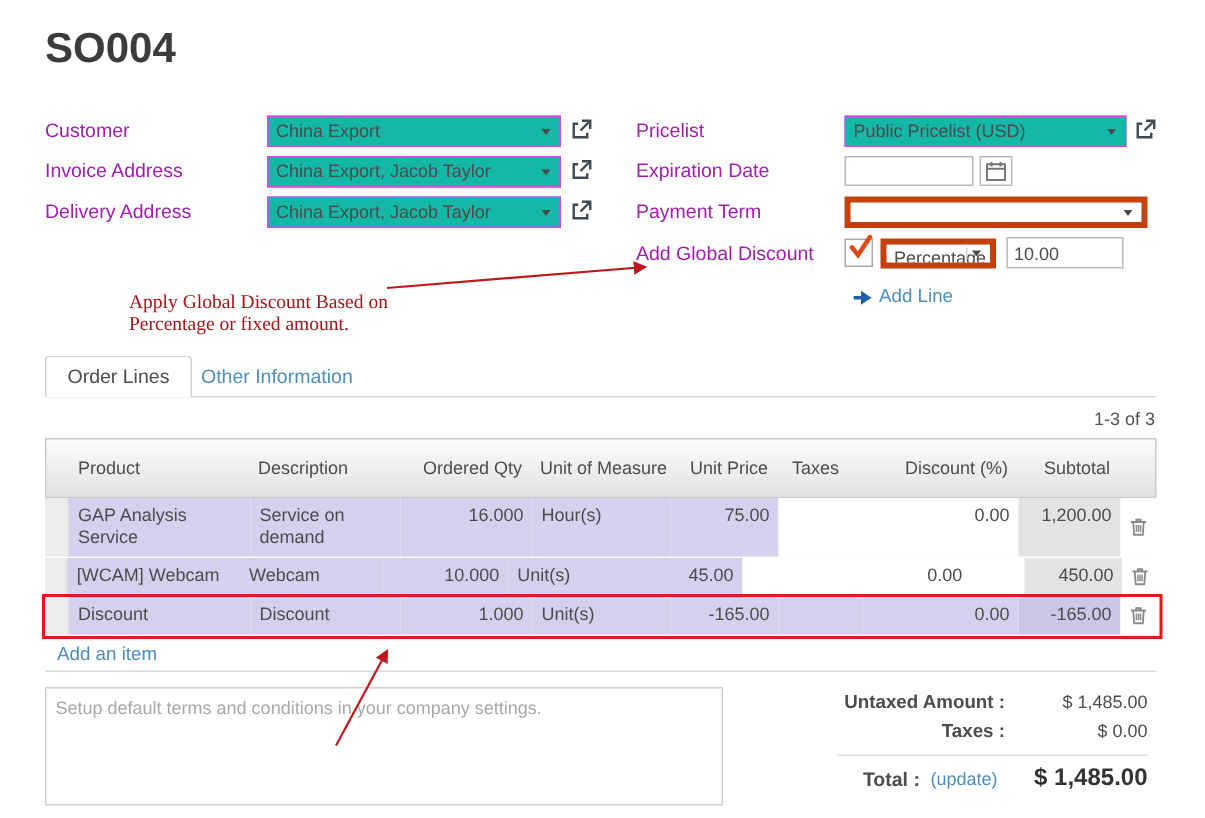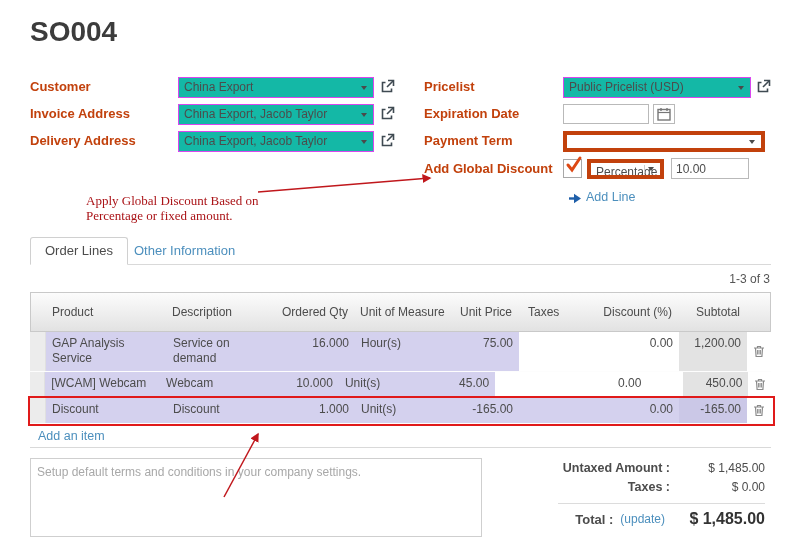--- a/index.html
+++ b/index.html
@@ -1,19 +1,19 @@
 <!DOCTYPE html>
 <html><head>
 <meta charset="utf-8">
 <style>
   html,body{margin:0;padding:0;background:#fff;}
   body{font-family:"Liberation Sans",sans-serif;color:#4c4c4c;}
   #app{position:relative;width:803px;height:545px;background:#fff;overflow:hidden;}
   .abs{position:absolute;}
-  .lbl{font-weight:bold;font-size:13px;color:#c2410c;white-space:nowrap;}
+  .lbl{font-weight:normal;font-size:13px;color:#a21caf;white-space:nowrap;}
   .sel{box-sizing:border-box;height:21px;border:1px solid #d946ef;background:#14b8a6;
        font-size:12px;line-height:19px;padding:0 18px 0 5px;white-space:nowrap;overflow:hidden;cursor:pointer;}
   .sel-white{background:#fff;border:4px solid #c2410c;}
   .caret{position:absolute;right:6px;top:50%;margin-top:-2px;width:0;height:0;
          border-left:3.5px solid transparent;border-right:3.5px solid transparent;border-top:4px solid #4a4a4a;}
   .sep{position:absolute;right:15px;top:2px;bottom:2px;width:1px;background:#cfcfcf;}
   .inp{box-sizing:border-box;border:1px solid #b9b9b9;background:#fff;font-size:12px;
        font-family:"Liberation Sans",sans-serif;padding:2px 4px;color:#4c4c4c;}
   .iconbtn{box-sizing:border-box;display:flex;align-items:center;justify-content:center;cursor:pointer;}
   .link{color:#4c8fbd;font-size:12.5px;text-decoration:none;cursor:pointer;white-space:nowrap;}

